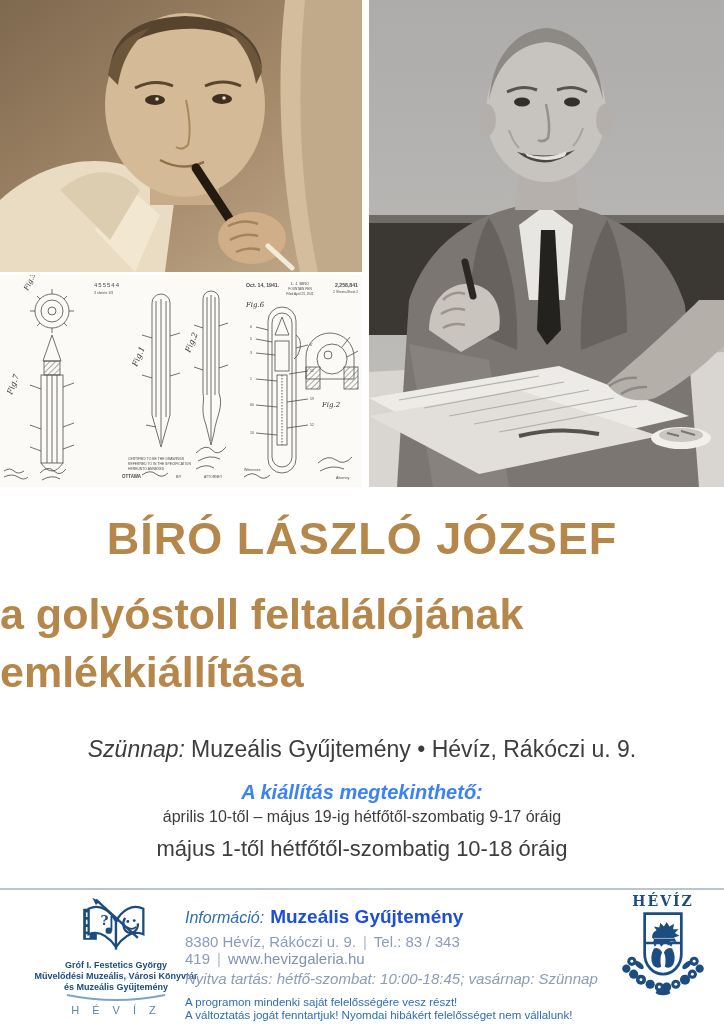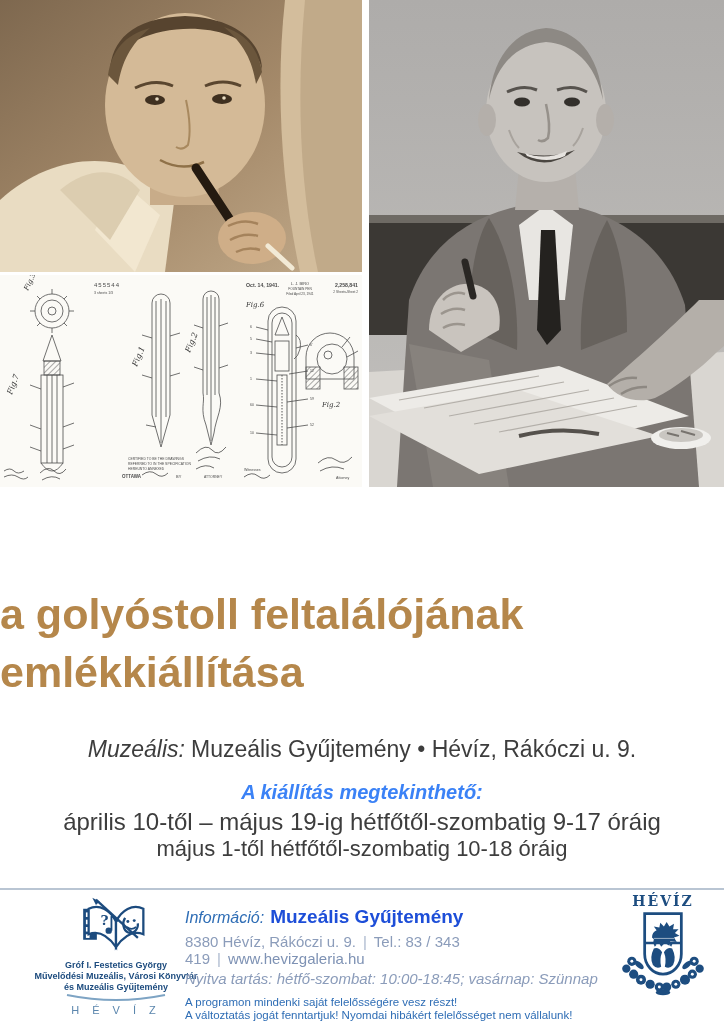--- a/index.html
+++ b/index.html
@@ -23,21 +23,21 @@
            font-size:45px; font-weight:bold; letter-spacing:1px; color:#b5874b; }
   .subtitle { position:absolute; left:0; top:585px; width:100%; text-align:left;
               font-size:43px; line-height:58px; font-weight:bold; letter-spacing:0px; color:#b5874b; }
 
   
   .location { position:absolute; left:0; top:736px; width:100%; text-align:center;
               font-size:23px; color:#3d3d3d; }
   .location .lbl { font-style:italic; margin-right:6px; }
   .sched-head { position:absolute; left:0; top:781px; width:100%; text-align:center;
                 font-size:20px; font-style:italic; font-weight:600; color:#3b82f6; }
-  .sched-1 { position:absolute; left:0; top:808px; width:100%; text-align:center; font-size:24px; color:#3d3d3d; }
+  .sched-1 { position:absolute; left:0; top:808px; width:100%; text-align:center; font-size:16px; color:#3d3d3d; }
   .sched-2 { position:absolute; left:0; top:836px; width:100%; text-align:center; font-size:22px; color:#3d3d3d; }
 
   
   .divider { position:absolute; left:0; top:888px; width:724px; height:2px; background:#b9c5d3; }
 
   .org-block { position:absolute; left:30px; top:896px; width:172px; text-align:center; }
   .org-block svg { display:block; margin:0 auto; }
   .org-lines { margin-top:2px; font-size:9px; font-weight:bold; color:#1c4b7e; line-height:11px; }
   .org-city { margin-top:2px; font-size:11px; letter-spacing:5px; color:#5b86ad; }
 
@@ -295,27 +295,28 @@
       <path d="M300,330 C280,352 252,376 232,392 C244,404 262,408 280,402 L330,366 L340,487 L300,487 Z" fill="#c4bfb9" opacity="0"></path>
       <path d="M330,300 C300,330 264,362 238,384 C248,398 268,404 286,398 C306,388 330,370 348,352 L355,346 L355,300 Z" fill="#b4afa9"></path>
       <path d="M240,386 q14,-10 28,-8 M252,394 q12,-8 26,-7" stroke="#8d8882" stroke-width="2.5" fill="none"></path>
 
       <ellipse cx="312" cy="438" rx="30" ry="11" fill="#f0efec"></ellipse>
       <ellipse cx="312" cy="435" rx="22" ry="7" fill="#c9c6c1"></ellipse>
       <path d="M298,433 l12,3 M312,431 l14,4" stroke="#78746f" stroke-width="2" fill="none"></path>
     </svg>
   </div>
 
+  <h1 class="title">BÍRÓ LÁSZLÓ JÓZSEF</h1>
   <h2 class="subtitle">
     <span>a golyóstoll feltalálójának</span><br>
     <span>emlékkiállítása</span>
   </h2>
 
   <p class="location">
-    <span class="lbl">Muzeális:</span><span>Muzeális Gyűjtemény • Hévíz, Rákóczi u. 9.</span>
+    <span class="lbl">Szünnap:</span><span>Muzeális Gyűjtemény • Hévíz, Rákóczi u. 9.</span>
   </p>
   <p class="sched-head">A kiállítás megtekinthető:</p>
   <p class="sched-1">április 10-től – május 19-ig hétfőtől-szombatig 9-17 óráig</p>
   <p class="sched-2">május 1-től hétfőtől-szombatig 10-18 óráig</p>
 
   <div class="divider"></div>
 
   <div class="org-block">
     <svg width="92" height="62" viewBox="0 0 100 68">
       <rect x="14" y="14" width="15" height="34" fill="#1c4b7e"></rect>

